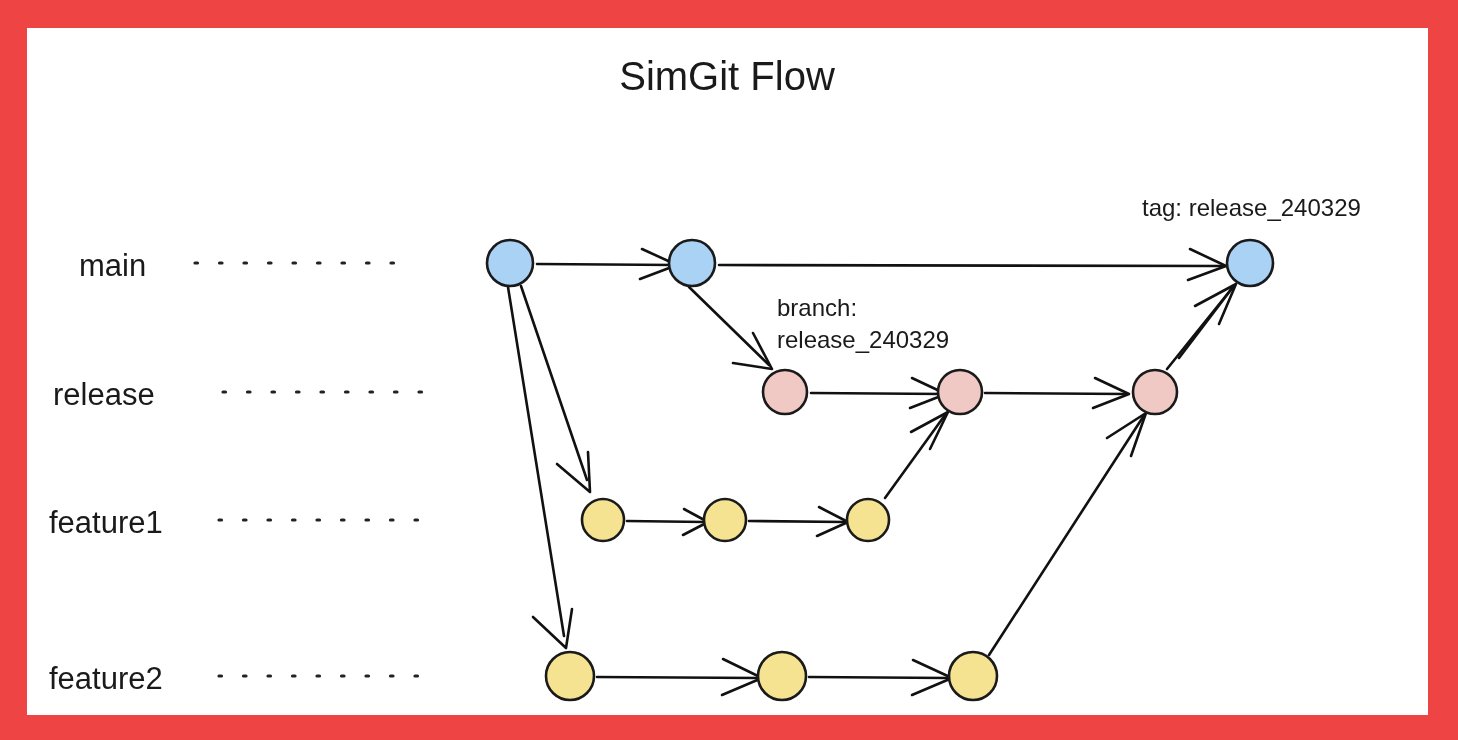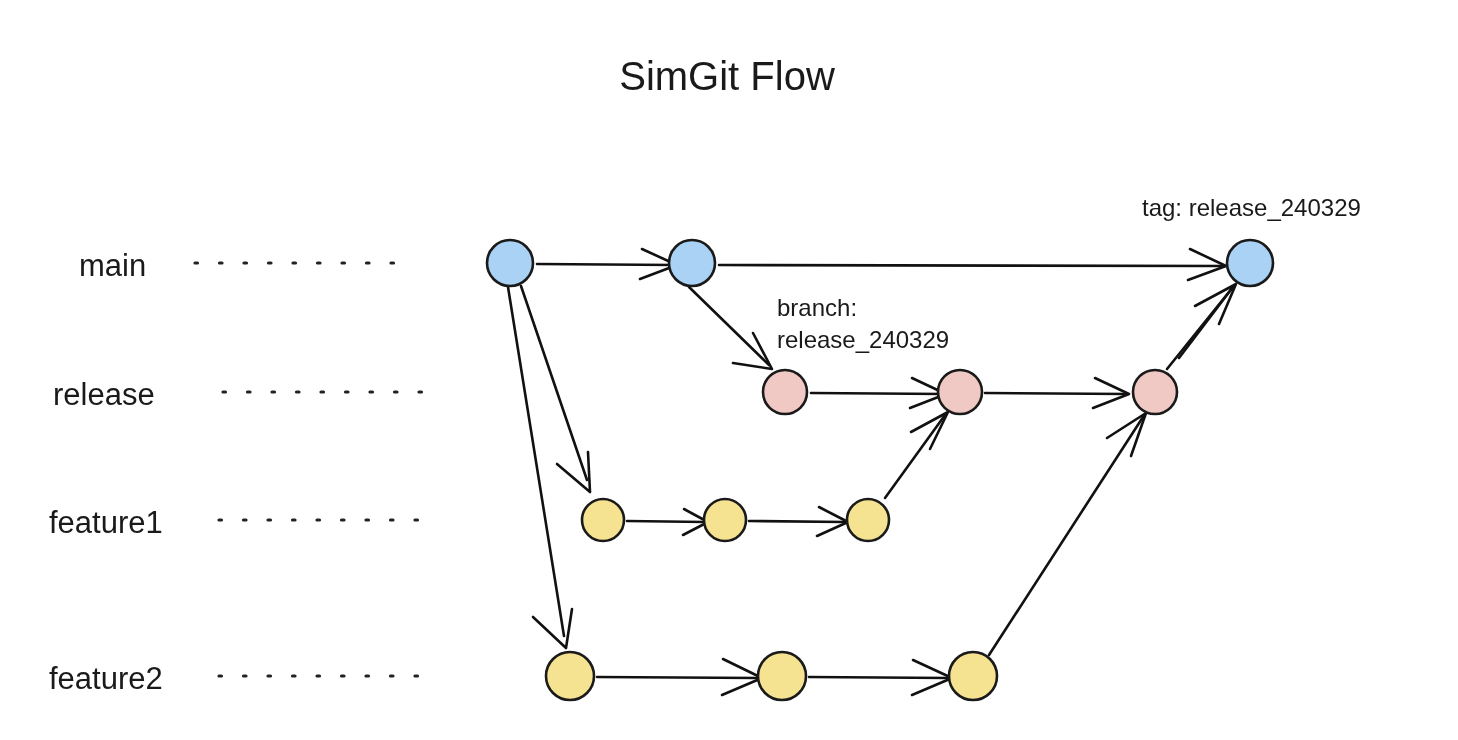--- a/index.html
+++ b/index.html
@@ -11,21 +11,21 @@
     width: 1458px;
     height: 740px;
     overflow: hidden;
     font-family: "Liberation Sans", sans-serif;
   }
   #frame {
     position: absolute;
     left: 0; top: 0;
     width: 1458px;
     height: 740px;
-    background: #ffffff;
+    background: #ef4444;
   }
   #canvas {
     position: absolute;
     left: 27px;
     top: 28px;
     width: 1401px;
     height: 687px;
     background: #ffffff;
   }
   #diagram-svg {

